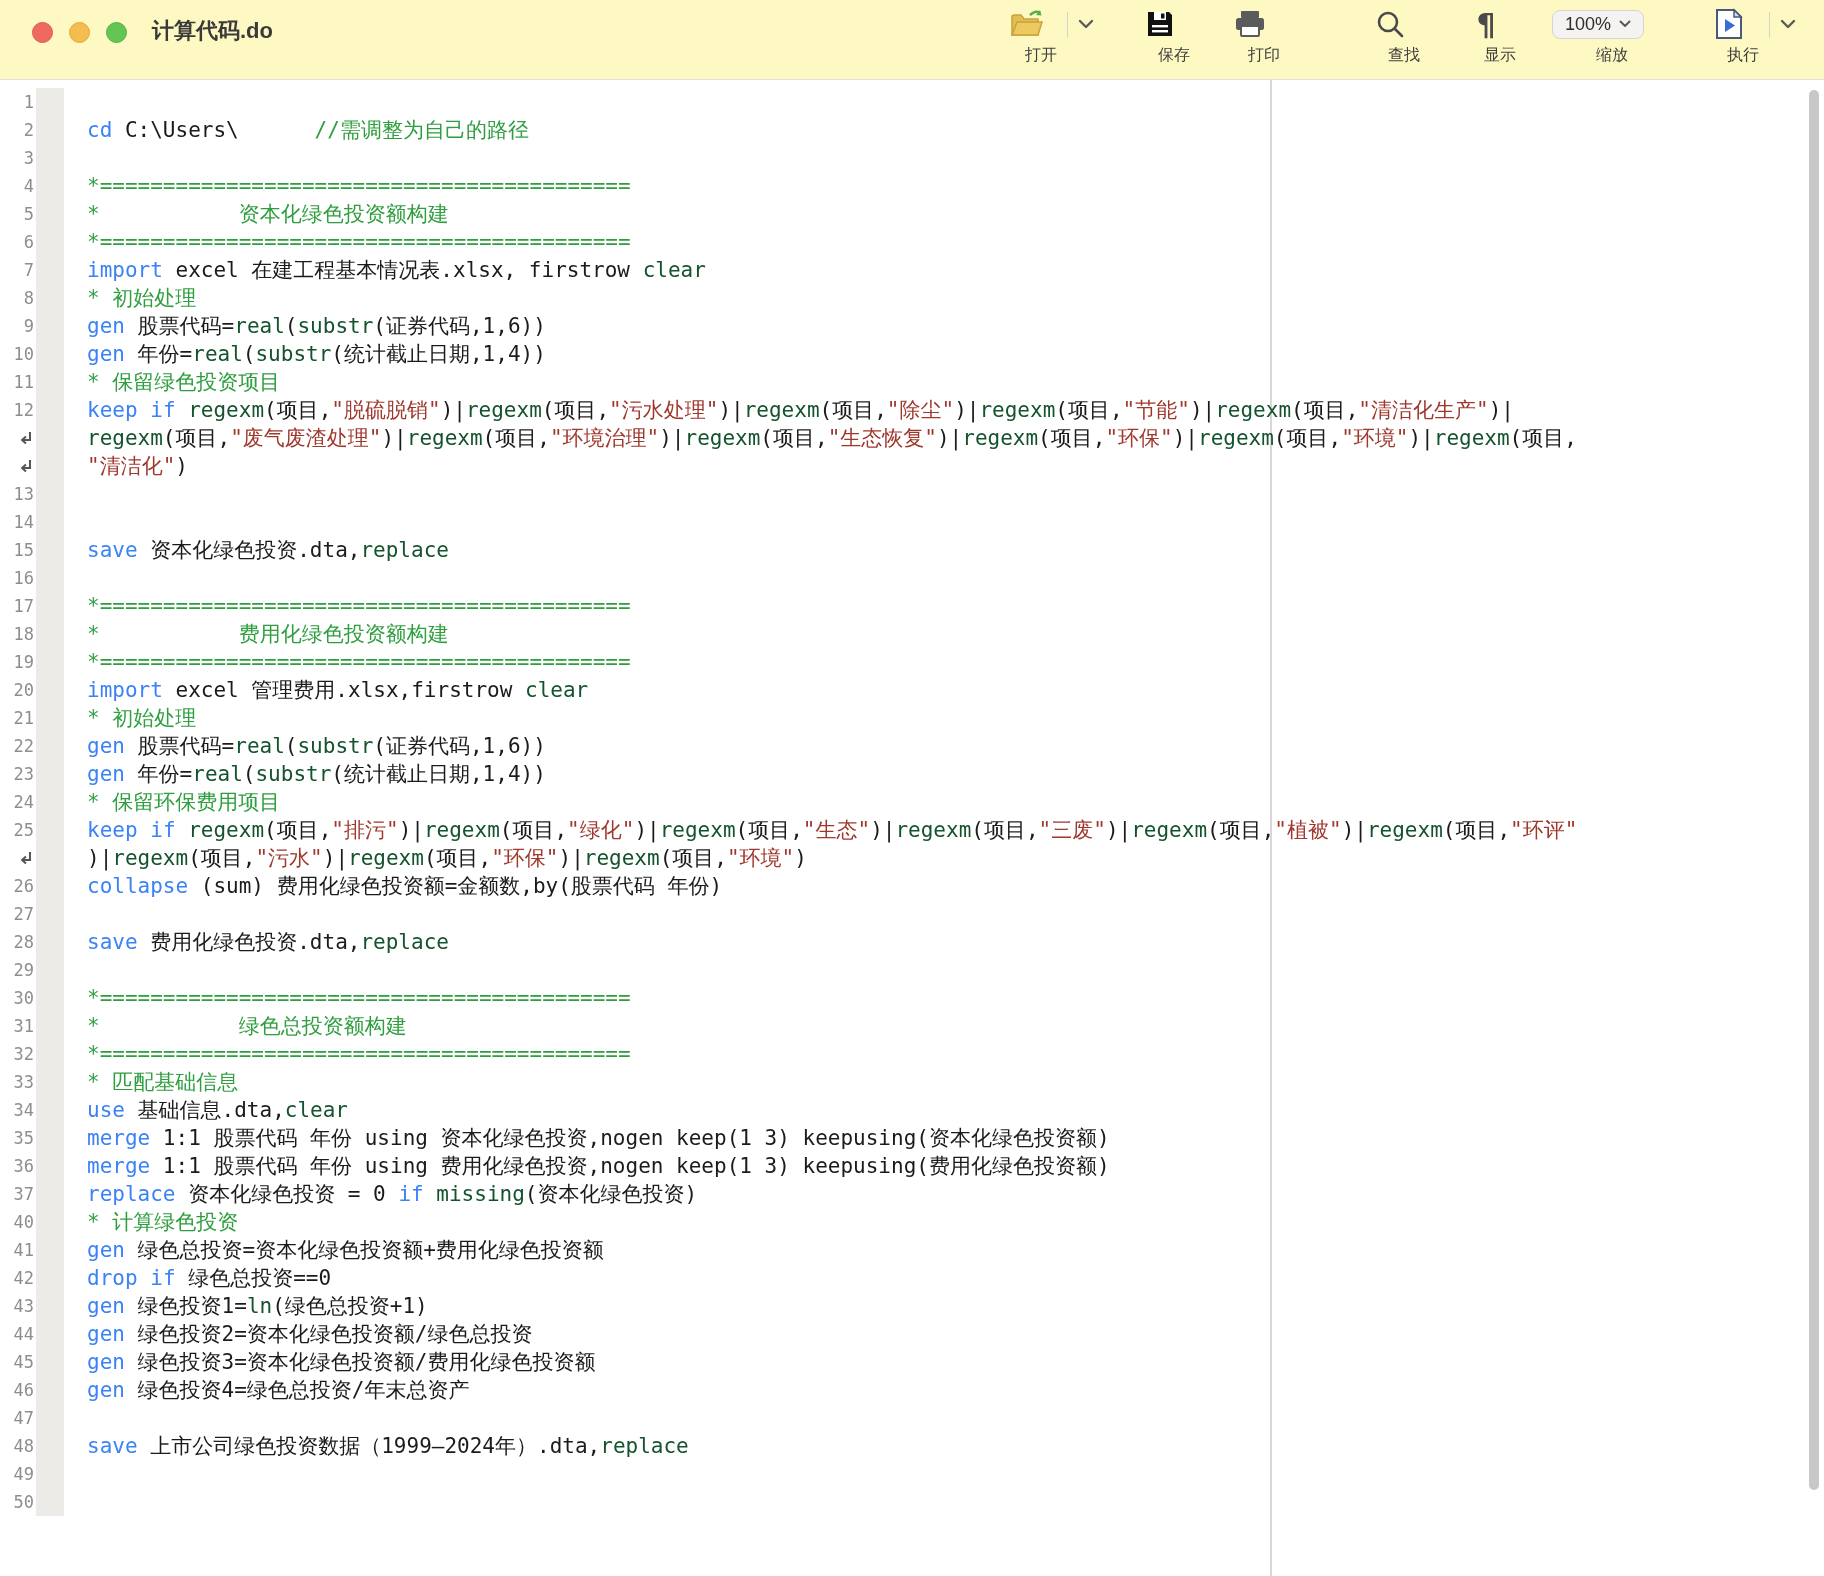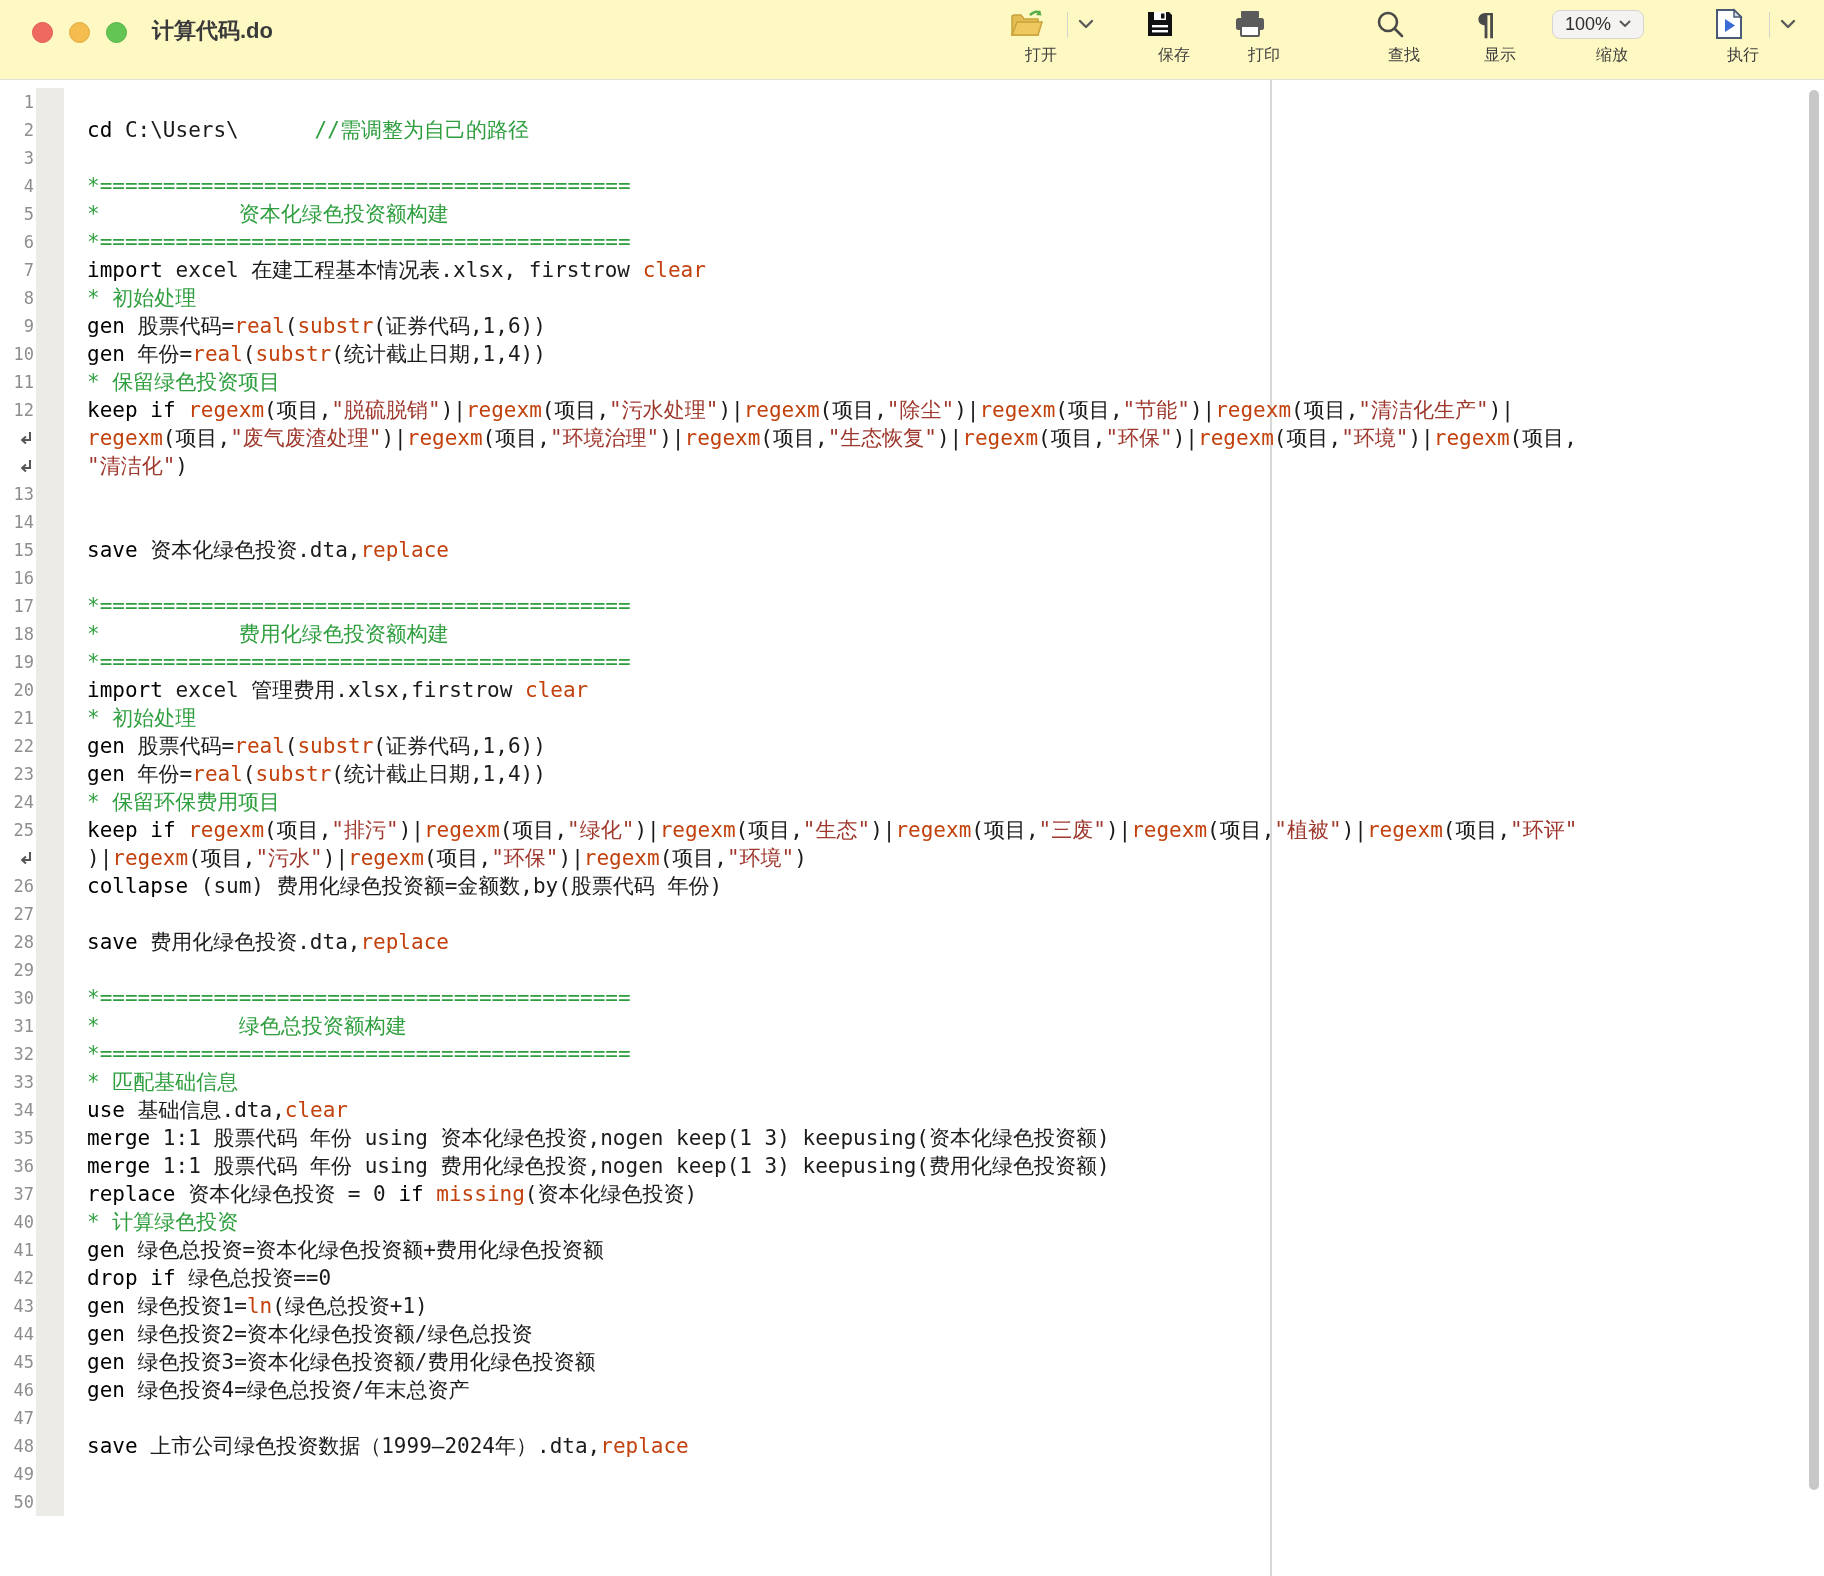--- a/index.html
+++ b/index.html
@@ -45,22 +45,22 @@
     width:34px;flex:0 0 34px;text-align:right;padding-right:2px;
     font-family:"DejaVu Sans Mono",monospace;font-size:17px;color:#8E8E8E;
     display:flex;align-items:center;justify-content:flex-end;
   }
   .band{width:28px;flex:0 0 28px;background:#ECEBE8;}
   .code{
     padding-left:23px;white-space:pre;
     font-family:"DejaVu Sans Mono","DejaVu Sans",monospace;
     font-size:21px;color:#1B1B1B;
   }
-  .tok-k{color:#000000;}
-  .tok-f{color:#c2410c;}
+  .tok-k{color:#3b82f6;}
+  .tok-f{color:#14532d;}
   .tok-s{color:#9E372C;}
   .tok-c{color:#2E9E3E;}
   .tok-p{color:#1B1B1B;}
   .scrollbar-thumb{
     position:absolute;right:5px;top:10px;width:10px;height:1400px;
     background:#C8C8C8;border-radius:5px;
   }
 </style>
 </head>
 <body>

